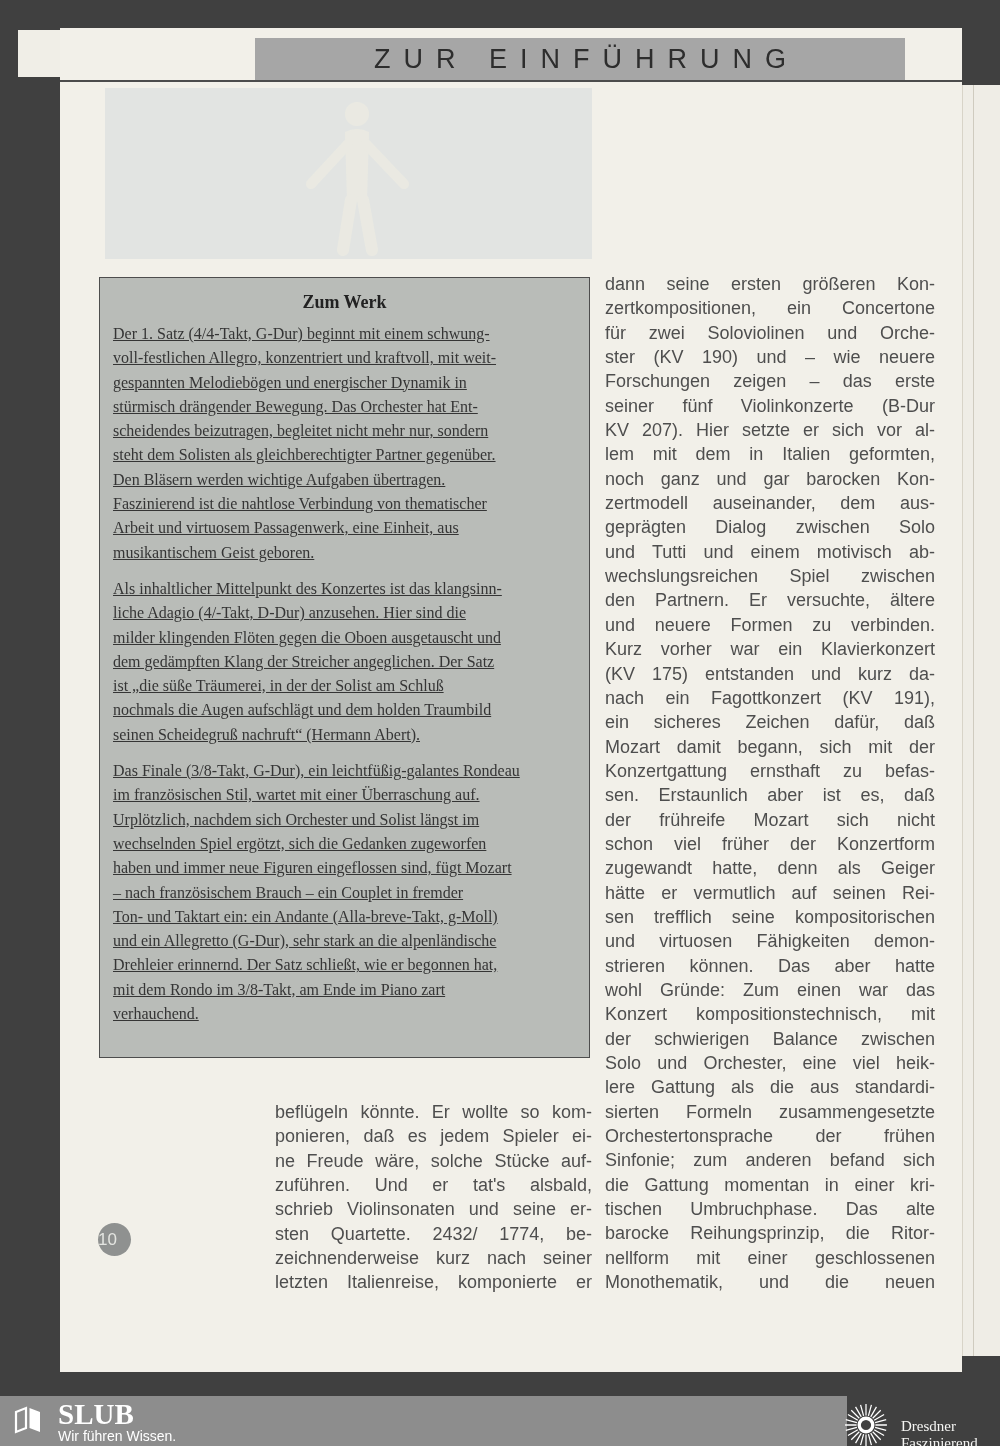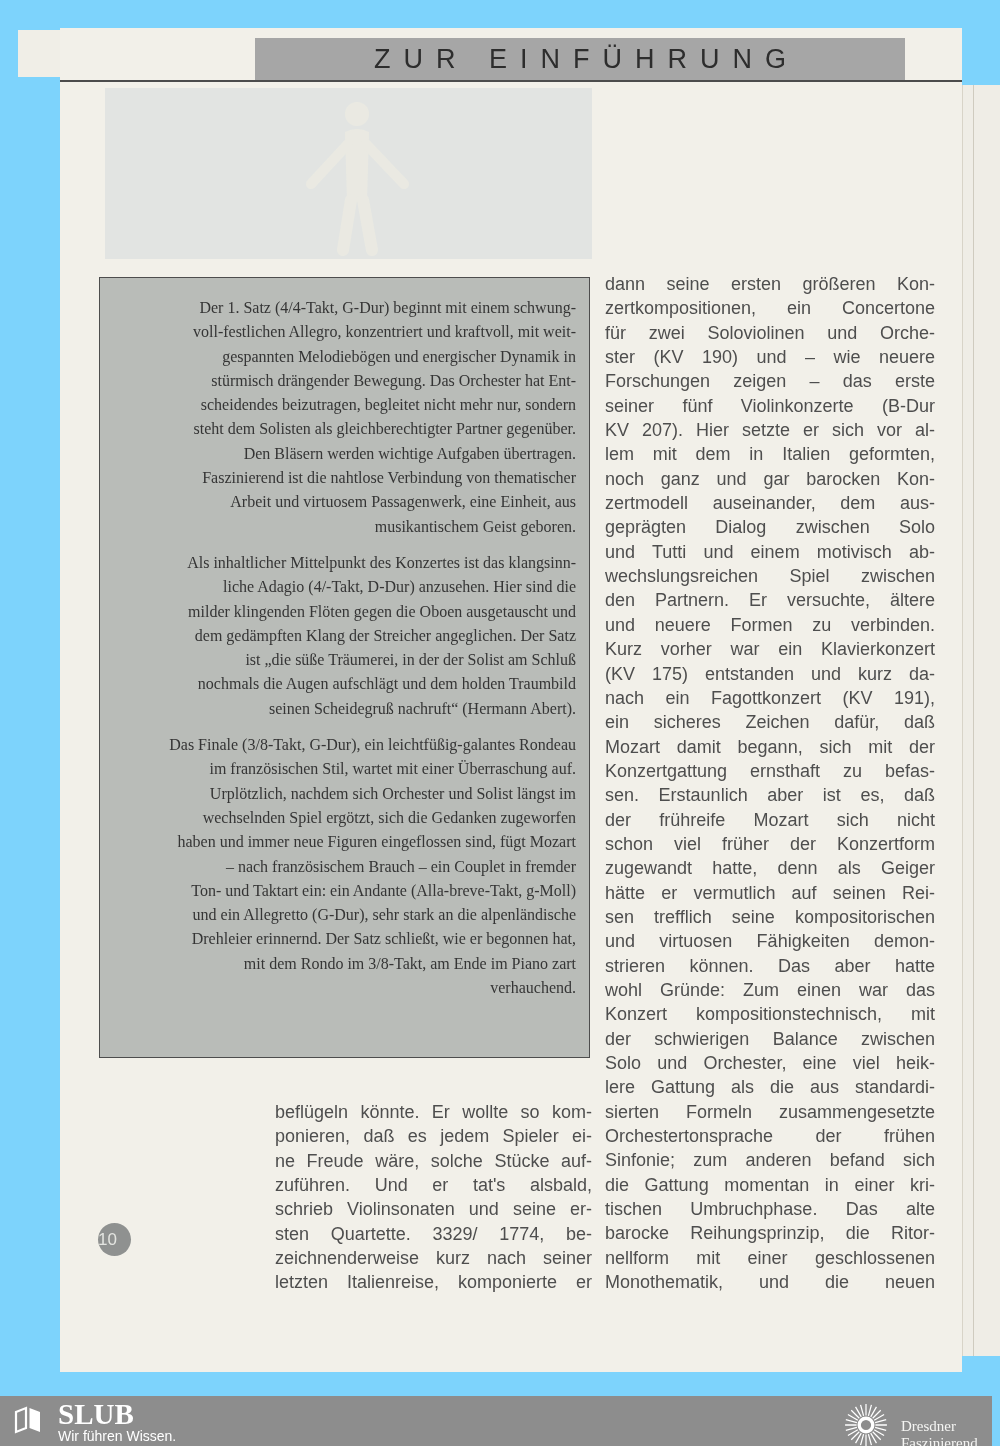--- a/index.html
+++ b/index.html
@@ -1,16 +1,16 @@
 <!DOCTYPE html>
 <html><head>
 <meta charset="utf-8">
 <style>
   html,body{margin:0;padding:0;background:#111;}
-  #canvas{position:relative;width:1000px;height:1446px;background:#7dd3fc;overflow:hidden;
+  #canvas{position:relative;width:1000px;height:1446px;background:#404040;overflow:hidden;
           font-family:"Liberation Sans",sans-serif;}
 
   
   #page{position:absolute;left:60px;top:28px;width:902px;height:1344px;background:#f2f0e9;}
   #page-top-sliver{position:absolute;left:18px;top:30px;width:44px;height:47px;background:#f0eee7;}
   #page-stack{position:absolute;left:962px;top:85px;width:38px;height:1271px;background:#efede6;
               border-left:1px solid #d8d4c8;}
   #page-stack .crease{position:absolute;left:10px;top:0;width:1px;height:100%;background:#cfcbbf;}
 
   
@@ -21,36 +21,36 @@
   .header-rule{position:absolute;left:0;top:52px;width:902px;height:2px;background:#4c4c4c;}
 
   
   .statue-panel{position:absolute;left:45px;top:60px;width:487px;height:171px;background:#e2e4e2;}
 
   
   .work-box{position:absolute;left:39px;top:249px;width:491px;height:781px;background:#b9bcb8;
             border:1px solid #4d4d4d;box-sizing:border-box;padding:14px 13px 0 13px;
             font-family:"Liberation Serif",serif;color:#353535;}
   .work-box h3{margin:0 0 9px 0;text-align:center;font-size:18px;font-weight:bold;color:#222;}
-  .work-box p{margin:4px 0 12px 0;white-space:pre-line;text-align:right;
-              font-size:16px;line-height:24.3px;}
+  .work-box p{margin:4px 0 12px 0;white-space:pre-line;text-align:left;
+              font-size:16px;line-height:24.3px;text-decoration:underline;}
 
   
   .scan-col{position:absolute;white-space:pre-line;text-align:justify;text-align-last:justify;
             color:#4e4e4e;font-size:18px;line-height:24.35px;font-family:"Liberation Sans",sans-serif;}
   #right-col{left:545px;top:244px;width:330px;height:1030px;}
   #left-col{left:215px;top:1072px;width:317px;height:200px;}
 
   
   .page-badge{position:absolute;left:38px;top:1195px;width:33px;height:33px;border-radius:50%;
               background:#8f9190;color:#e4e5e1;display:flex;align-items:center;justify-content:flex-start;
               font-size:17px;}
 
   
-  #footer{position:absolute;left:0;top:1396px;width:992px;height:50px;background:#8d8d8d;}
+  #footer{position:absolute;left:0;top:1396px;width:847px;height:50px;background:#8d8d8d;}
   .slub{position:absolute;left:13px;top:5px;display:flex;align-items:flex-start;color:#ffffff;}
   .slub .book{margin-top:4px;}
   .slub .slub-text{margin-left:15px;}
   .slub .wordmark{font-family:"Liberation Serif",serif;font-weight:bold;font-size:29px;line-height:27px;}
   .slub .tagline{font-weight:normal;font-size:14px;line-height:15px;margin-top:1px;}
   .phil{position:absolute;left:843px;top:2px;display:flex;align-items:center;color:#f5f5f3;}
   .phil .phil-name{margin-left:12px;font-family:"Liberation Serif",serif;font-size:15px;line-height:17px;margin-top:20px;}
 </style>
 </head>
 <body>
@@ -73,20 +73,21 @@
           <path d="M240 44 Q252 38 264 44 L262 112 L242 112 Z" stroke="none"></path>
           <line x1="243" y1="56" x2="206" y2="96" stroke-width="10"></line>
           <line x1="261" y1="56" x2="299" y2="96" stroke-width="10"></line>
           <line x1="246" y1="112" x2="238" y2="162" stroke-width="12"></line>
           <line x1="258" y1="112" x2="267" y2="162" stroke-width="12"></line>
         </g>
       </svg>
     </div>
 
     <div class="work-box">
+      <h3>Zum Werk</h3>
       <p>Der 1. Satz (4/4-Takt, G-Dur) beginnt mit einem schwung-
 voll-festlichen Allegro, konzentriert und kraftvoll, mit weit-
 gespannten Melodiebögen und energischer Dynamik in
 stürmisch drängender Bewegung. Das Orchester hat Ent-
 scheidendes beizutragen, begleitet nicht mehr nur, sondern
 steht dem Solisten als gleichberechtigter Partner gegenüber.
 Den Bläsern werden wichtige Aufgaben übertragen.
 Faszinierend ist die nahtlose Verbindung von thematischer
 Arbeit und virtuosem Passagenwerk, eine Einheit, aus
 musikantischem Geist geboren.</p>
@@ -151,21 +152,21 @@
 tischen Umbruchphase. Das alte
 barocke Reihungsprinzip, die Ritor-
 nellform mit einer geschlossenen
 Monothematik, und die neuen</div>
 
     <div id="left-col" class="scan-col">beflügeln könnte. Er wollte so kom-
 ponieren, daß es jedem Spieler ei-
 ne Freude wäre, solche Stücke auf-
 zuführen. Und er tat's alsbald,
 schrieb Violinsonaten und seine er-
-sten Quartette. 3329/ 1774, be-
+sten Quartette. 2432/ 1774, be-
 zeichnenderweise kurz nach seiner
 letzten Italienreise, komponierte er</div>
 
     <div class="page-badge">
       <span>10</span>
     </div>
 
   </div>
 
   <div id="page-stack">

